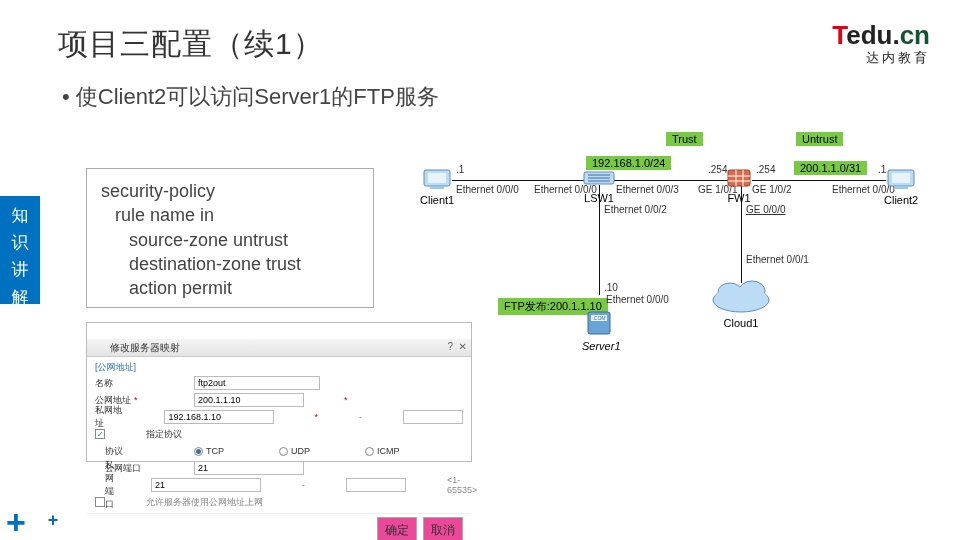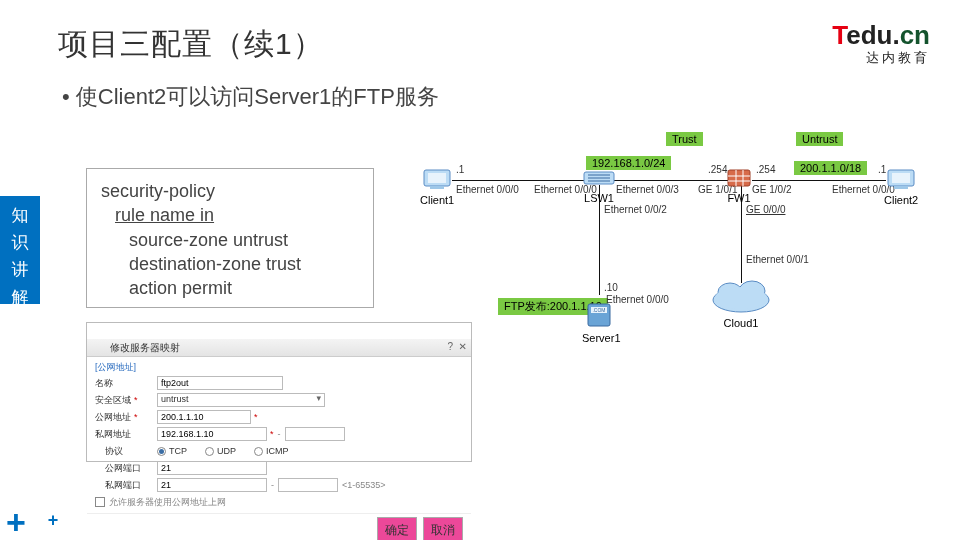--- a/index.html
+++ b/index.html
@@ -11,30 +11,30 @@
   .logo-edu{color:#222;}
   .logo-cn{color:#14532d;}
   .logo-sub{font-size:13px;color:#222;letter-spacing:3px;margin-top:-2px;}
   .bullet-line{position:absolute;left:62px;top:82px;font-size:22px;color:#444;}
   .bullet-line::before{content:"• ";}
   .sidebar{position:absolute;left:0;top:196px;width:40px;height:108px;background:#0070c0;color:#fff;font-size:17px;line-height:1.6;text-align:center;padding-top:6px;}
   .sidebar span{display:block;}
   .corner{position:absolute;left:6px;bottom:6px;color:#0070c0;font-size:34px;font-weight:bold;line-height:0.6;}
   .corner .p1{font-size:18px;position:relative;left:22px;top:-8px;}
   .code-box{position:absolute;left:86px;top:168px;width:288px;height:140px;border:1px solid #aaa;background:#fff;padding:10px 14px;font-size:18px;color:#444;line-height:1.35;font-family:"Microsoft YaHei",sans-serif;}
-  .code-box div.i1{padding-left:14px;text-decoration:underline;}
+  .code-box div.i1{padding-left:14px;}
   .code-box div.i2{padding-left:28px;}
 
   
   .dialog{position:absolute;left:86px;top:322px;width:386px;height:140px;border:1px solid #bbb;background:#fff;font-size:9px;color:#333;}
   .dlg-title{height:18px;background:linear-gradient(#f4f4f4,#e4e4e4);border-bottom:1px solid #ccc;padding:2px 23px;font-size:10px;position:relative;margin-top:16px;}
   .dlg-title .icons{position:absolute;right:4px;top:2px;font-size:10px;color:#666;}
   .dlg-body{padding:4px 8px 2px 8px;}
   .dlg-link{color:#2a6cbf;}
-  .fr{display:flex;align-items:center;height:16px;margin:1px 0;}
+  .fr{display:flex;align-items:center;height:16px;margin:1px 0;gap:37px;}
   .fr label{width:62px;}
   .fr input[type=text]{height:14px;border:1px solid #bbb;padding:0 3px;font-size:9px;}
   .req{color:#c00;margin-left:3px;}
   .sel{width:168px;height:14px;border:1px solid #bbb;font-size:9px;background:#fff;position:relative;}
   .sel::after{content:"▾";position:absolute;right:3px;top:-1px;color:#666;}
   .radio{display:inline-flex;align-items:center;margin-right:18px;}
   .radio .dot{width:9px;height:9px;border:1px solid #888;border-radius:50%;margin-right:3px;display:inline-flex;align-items:center;justify-content:center;}
   .radio .dot.on::after{content:"";width:5px;height:5px;background:#3b6ea5;border-radius:50%;}
   .chk{width:10px;height:10px;border:1px solid #888;display:inline-flex;align-items:center;justify-content:center;margin-right:4px;font-size:8px;color:#3b6ea5;}
   .chk.on::after{content:"✓";}
@@ -96,34 +96,34 @@
       <span>✕</span>
     </span>
   </div>
   <div class="dlg-body">
     <div class="dlg-link">[公网地址]</div>
     <div class="fr">
       <label>名称</label>
       <input type="text" style="width: 126px;" value="ftp2out">
     </div>
     <div class="fr">
-      <label><span>安全区域</span><span class="req">*</span></label>
-      <div class="sel"><span style="padding-left:3px">untrust</span></div>
-    </div>
-    <div class="fr">
       <label><span>公网地址</span><span class="req">*</span></label>
-      <input type="text" style="width: 94px;" value="200.1.1.10">
+      <input type="text" style="width: 110px;" value="200.1.1.10">
         <span class="req">*</span>
     </div>
     <div class="fr">
       <label>私网地址</label>
       <input type="text" style="width: 110px;" value="192.168.1.10">
         <span class="req">*</span>
       <span style="margin:0 4px;color:#888">-</span>
       <input type="text" style="width: 60px;">
+    </div>
+    <div class="fr">
+      <span class="chk on"></span>
+      <span>指定协议</span>
     </div>
     <div class="fr">
       <label style="padding-left:10px">协议</label>
       <span class="radio">
           <span class="dot on"></span>
           <span>TCP</span>
         </span>
       <span class="radio">
           <span class="dot"></span>
           <span>UDP</span>
@@ -153,21 +153,21 @@
     <div class="dlg-btn">确定</div>
     <div class="dlg-btn">取消</div>
   </div>
 </div>
 
 <div class="net">
 
   <div class="tag" style="left:250px;top:6px;">Trust</div>
   <div class="tag" style="left:380px;top:6px;">Untrust</div>
   <div class="tag" style="left:170px;top:30px;">192.168.1.0/24</div>
-  <div class="tag" style="left:378px;top:35px;">200.1.1.0/18</div>
+  <div class="tag" style="left:378px;top:35px;">200.1.1.0/31</div>
   <div class="tag" style="left:82px;top:172px;">FTP发布:200.1.1.10</div>
 
   <div class="hline" style="left:36px;top:54px;width:138px;"></div>
   <div class="hline" style="left:192px;top:54px;width:122px;"></div>
   <div class="hline" style="left:336px;top:54px;width:134px;"></div>
   <div class="vline" style="left:183px;top:59px;height:110px;"></div>
   <div class="vline" style="left:325px;top:59px;height:98px;"></div>
 
   <div class="lbl" style="left:40px;top:38px;">.1</div>
   <div class="lbl" style="left:292px;top:38px;">.254</div>
@@ -214,21 +214,21 @@
     <div class="name">FW1</div>
   </div>
   <div class="dev" style="left:468px;top:42px;">
     <svg width="34" height="24">
         <rect x="4" y="2" width="26" height="16" rx="2" fill="#bcdcf5" stroke="#5a8cc4"></rect>
         <rect x="8" y="5" width="18" height="10" fill="#e8f3fc"></rect>
         <rect x="10" y="18" width="14" height="3" fill="#9ec7e8"></rect>
       </svg>
     <div class="name">Client2</div>
   </div>
-  <div class="dev" style="left:166px;top:176px;">
+  <div class="dev" style="left:166px;top:184px;font-style:italic;">
     <svg width="34" height="28">
         <rect x="6" y="2" width="22" height="22" rx="2" fill="#6aa4d6" stroke="#3a6aa0"></rect>
         <rect x="9" y="5" width="16" height="6" fill="#e8f3fc"></rect>
         <text x="17" y="10" font-size="5" fill="#3a6aa0" text-anchor="middle">.COM</text>
       </svg>
     <div class="name">Server1</div>
   </div>
   <div class="cloud" style="left:292px;">
     <svg width="66" height="40">
         <ellipse cx="33" cy="24" rx="28" ry="12" fill="#bcdcf5" stroke="#5a8cc4"></ellipse>

